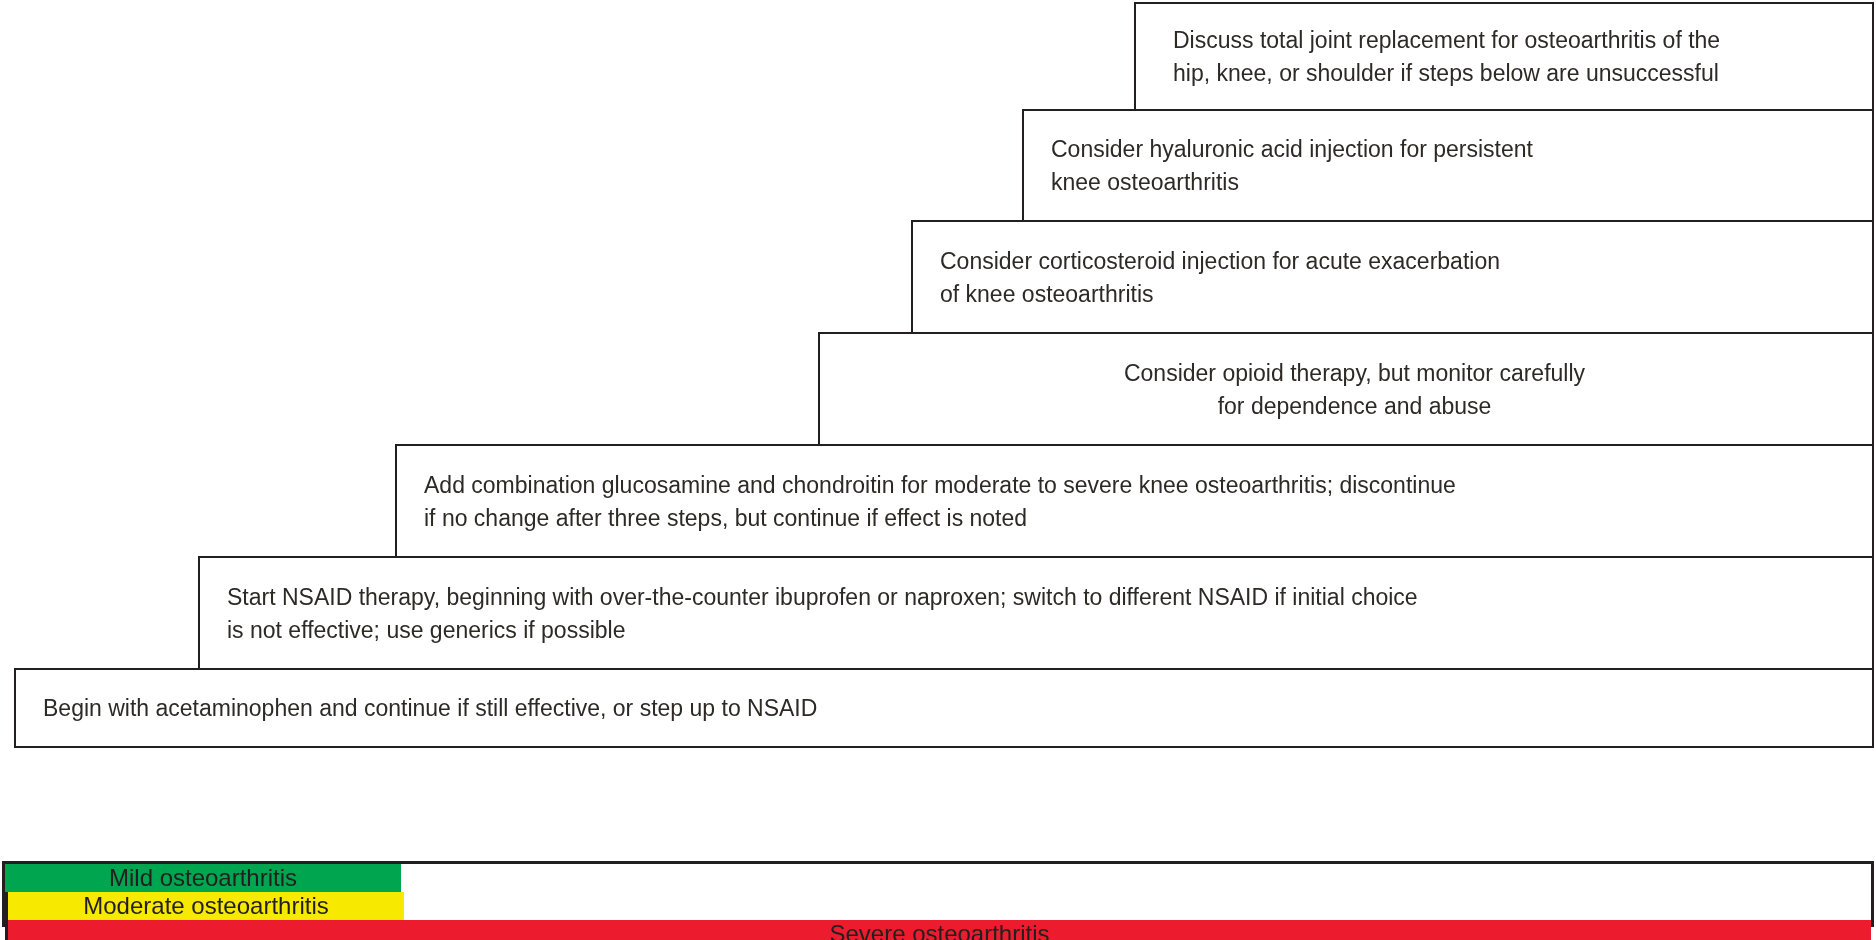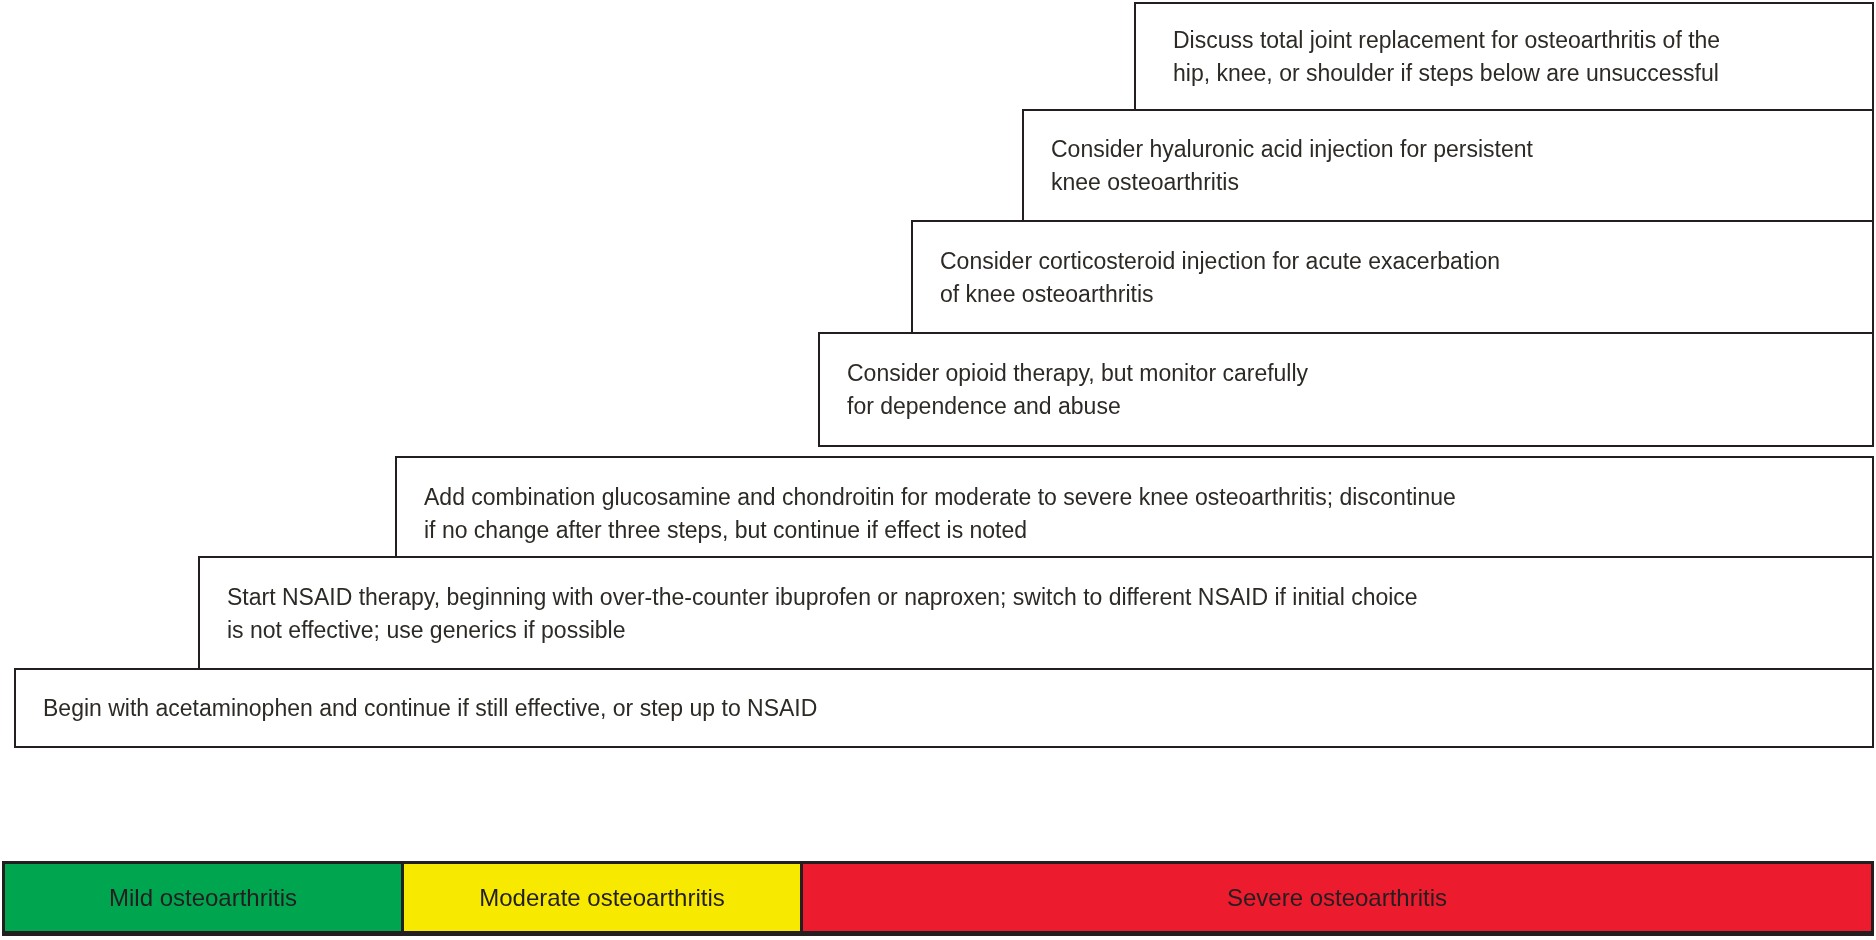--- a/index.html
+++ b/index.html
@@ -10,30 +10,31 @@
   .step{
     position:absolute;right:2px;background:#ffffff;
     border:2.5px solid #231f20;box-sizing:border-box;
     display:flex;flex-direction:column;justify-content:center;
     font-size:23px;line-height:33px;padding-left:27px;padding-right:10px;
   }
   .step .line{white-space:nowrap;}
   .s1{left:1134px;top:2px;height:110px;padding-left:37px;}
   .s2{left:1022px;top:109px;height:114px;}
   .s3{left:911px;top:220px;height:115px;}
-  .s4{left:818px;top:332px;height:115px;}
-  .s5{left:395px;top:456px;height:115px;}
+  .s4{left:818px;top:332px;height:115px;text-align:center;}
+  .s5{left:395px;top:444px;height:115px;}
   .s6{left:198px;top:556px;height:115px;}
   .s7{left:2px;top:668px;height:80px;margin-left:12px;}
   .s8{left:2px;top:745px;height:119px;}
   .s8 .line{line-height:47px;}
   .severity-bar{
-    position:absolute;left:2px;right:2px;top:861px;height:75px;
+    position:absolute;left:2px;right:2px;top:861px;height:66px;
     box-sizing:border-box;border:3px solid #231f20;border-bottom-width:5px;
     display:flex;
+    flex-direction:column;
   }
   .segment{
     box-sizing:border-box;height:100%;
     display:flex;align-items:center;justify-content:center;
     font-size:24px;color:#231f20;
   }
   .seg-mild{width:396px;}
   .seg-moderate{width:399px;border-left:3px solid #231f20;}
   .seg-severe{flex:1;border-left:3px solid #231f20;}
 </style>

